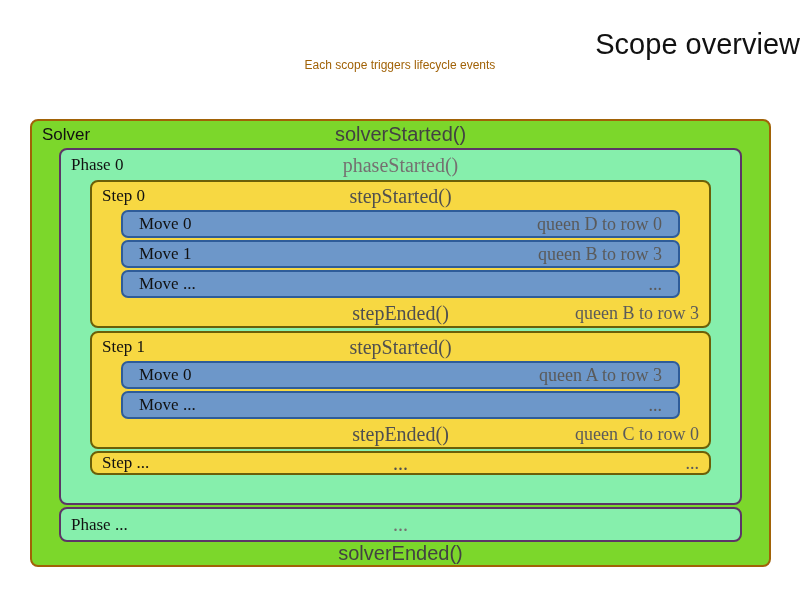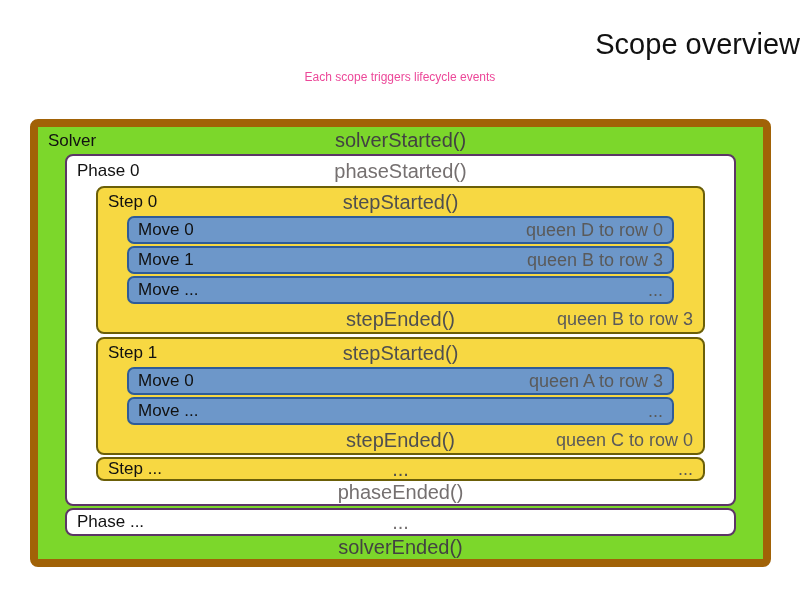--- a/index.html
+++ b/index.html
@@ -9,49 +9,49 @@
     width: 800px; height: 600px;
     background: #ffffff;
     font-family: "Liberation Sans", sans-serif;
     overflow: hidden;
   }
   .title {
     position: absolute; top: 28px; left: 0; width: 100%;
     text-align: right; font-size: 29px; color: #111111;
   }
   .subtitle {
-    position: absolute; top: 70px; left: 0; width: 100%;
-    text-align: center; font-size: 12px; color: #ec4899;
+    position: absolute; top: 58px; left: 0; width: 100%;
+    text-align: center; font-size: 12px; color: #a16207;
   }
 
   .box { border-radius: 8px; display: flex; flex-direction: column; }
 
   .solver {
     position: absolute; left: 30px; top: 119px;
     width: 741px; height: 448px;
-    background: #7cd72b; border: 8px solid #a16207;
+    background: #7cd72b; border: 2px solid #a16207;
   }
   .phase {
     margin: 0 27px;
-    background: #ffffff; border: 2px solid #5c3566;
+    background: #86efac; border: 2px solid #5c3566; font-family: Liberation Serif, serif;
   }
   .phase-0 { height: 362px; }
   .phase-more { height: 35px; margin-top: 2px; justify-content: center; }
   .step {
     margin: 0 29px;
     background: #f7d842; border: 2px solid #6b5f08;
   }
   .step-0 { height: 148px; }
   .step-1 { height: 118px; margin-top: 3px; }
   .step-more { height: 24px; margin-top: 2px; justify-content: center; }
   .move {
     margin: 0 29px 2px 29px; height: 28px; flex: none;
     background: #6d97c9; border: 2px solid #2e5c99; border-radius: 7px;
     flex-direction: row; align-items: center; justify-content: space-between;
-    padding: 0 9px;
+    padding: 0 16px;
   }
 
   .scope-row {
     display: grid; grid-template-columns: 1fr auto 1fr;
     align-items: center; padding: 0 10px; flex: none;
   }
   .scope-row.grow { flex: 1; }
   .h-solver { height: 27px; }
   .h-phase  { height: 30px; }
   .h-step   { height: 28px; }
@@ -132,25 +132,20 @@
       </div>
 
       <div class="box step step-more">
         <div class="scope-row">
           <span class="lbl">Step ...</span>
           <span class="evt evt-step">...</span>
           <span class="rgt note">...</span>
         </div>
       </div>
 
-      <div class="scope-row grow">
-        <span class="lbl"></span>
-        <span class="evt evt-phase">phaseEnded()</span>
-        <span class="rgt"></span>
-      </div>
     </div>
 
     <div class="box phase phase-more">
       <div class="scope-row">
         <span class="lbl">Phase ...</span>
         <span class="evt evt-phase">...</span>
         <span class="rgt"></span>
       </div>
     </div>
 

